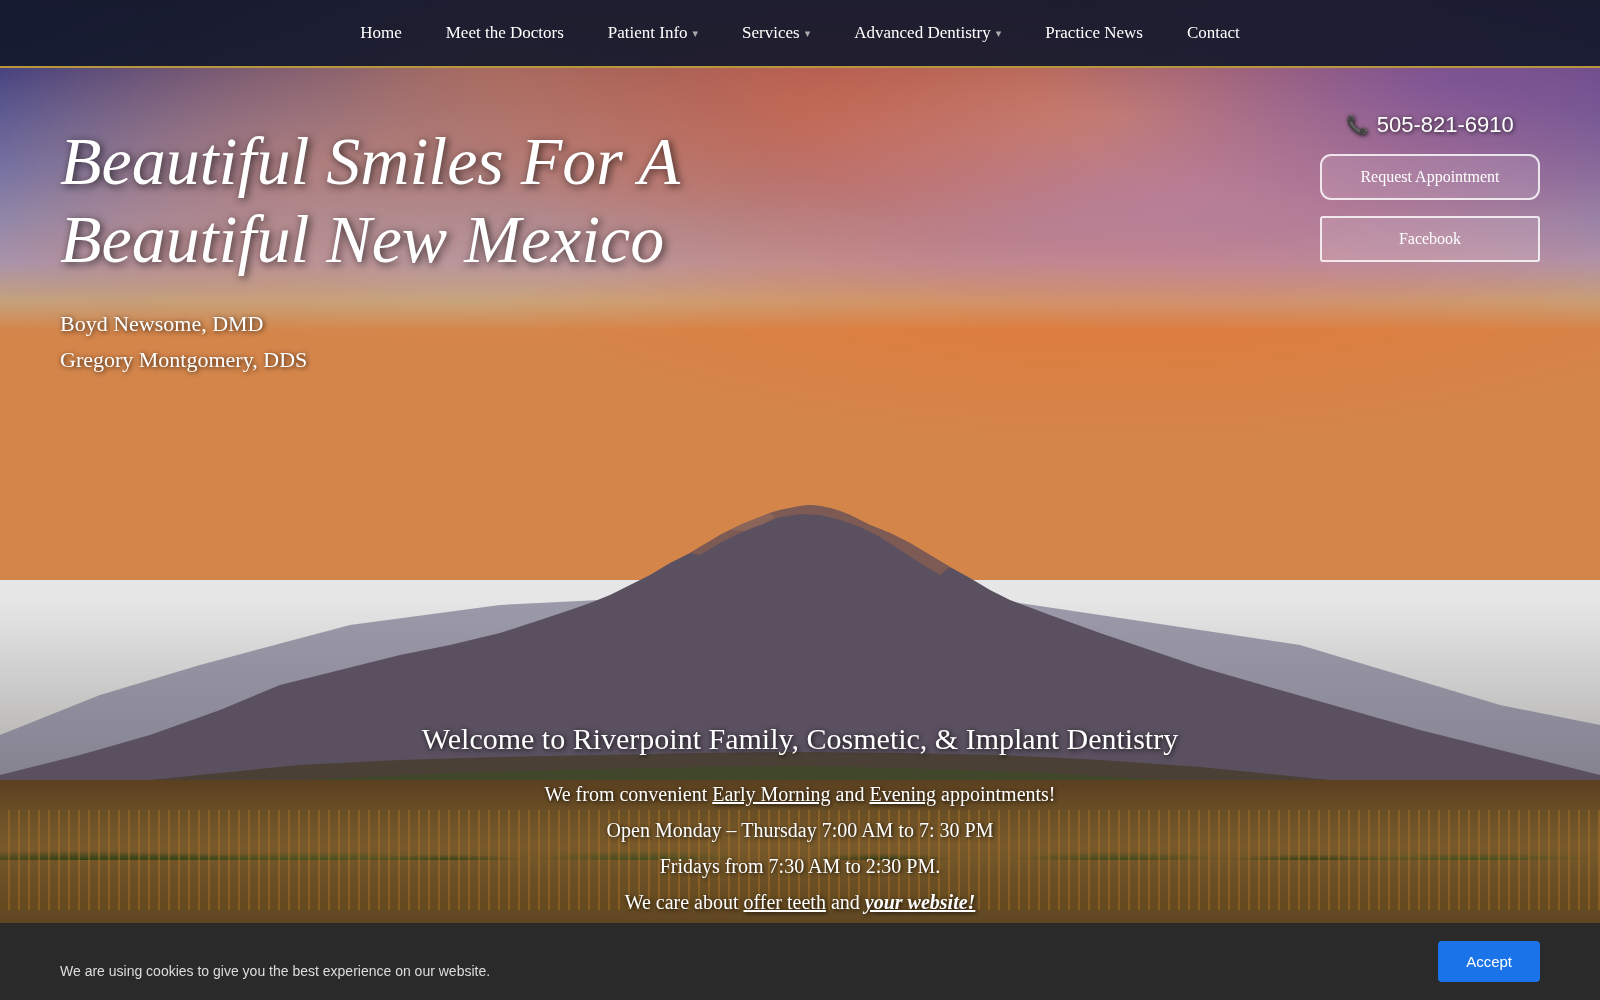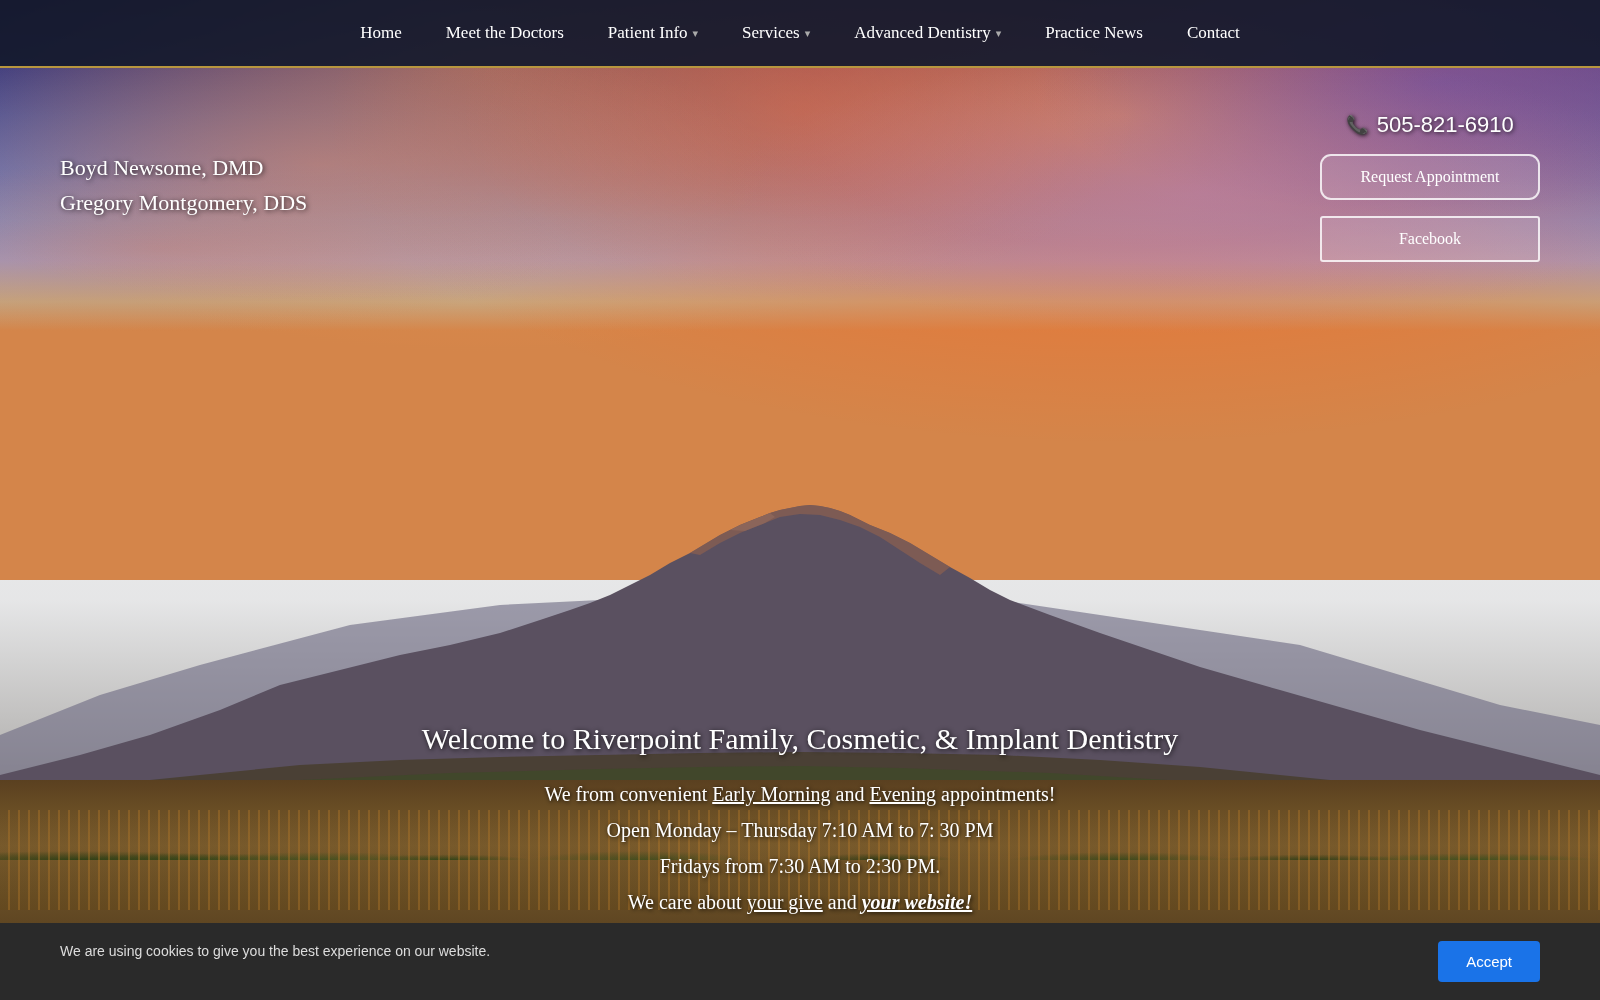--- a/index.html
+++ b/index.html
@@ -254,21 +254,21 @@
     .welcome-body .bold-italic { font-style: italic; font-weight: bold; }
 
     
     .cookie-banner {
       position: absolute;
       bottom: 0; left: 0; right: 0;
       background: #2a2a2a;
       color: #ddd;
       padding: 18px 60px;
       display: flex;
-      align-items: flex-start;
+      align-items: flex-end;
       justify-content: space-between;
       z-index: 200;
     }
     .cookie-text {
       font-size: 14px;
       font-family: Arial, sans-serif;
       line-height: 1.5;
       flex: 1;
     }
     .cookie-text a { color: #ddd; }
@@ -346,20 +346,21 @@
     </li>
     <li>
       <a href="#">Contact</a>
     </li>
   </ul>
 </nav>
 
 <div class="content">
 
   <div class="hero-text">
+    <div class="hero-tagline">Beautiful Smiles For A Beautiful New Mexico</div>
     <div class="hero-doctors">
       <div>Boyd Newsome, DMD</div>
       <div>Gregory Montgomery, DDS</div>
     </div>
   </div>
 
   <div class="right-panel">
     <div class="phone-number">
       <span class="phone-icon">📞</span>
       <span>505-821-6910</span>
@@ -367,24 +368,24 @@
     <button class="btn-appointment">Request Appointment</button>
     <button class="btn-facebook">Facebook</button>
   </div>
 
   <div class="welcome-section">
     <div class="welcome-title">Welcome to Riverpoint Family, Cosmetic, &amp; Implant Dentistry</div>
     <div class="welcome-body">
       <div>
         <span>We from convenient </span><span class="underline">Early Morning</span><span> and </span><span class="underline">Evening</span><span> appointments!</span>
       </div>
-      <div>Open Monday – Thursday 7:10 AM to 7: 30 PM</div>
+      <div>Open Monday – Thursday 7:00 AM to 7: 30 PM</div>
       <div>Fridays from 7:30 AM to 2:30 PM.</div>
       <div>
-        <span>We care about </span><span class="underline">your give</span><span> and </span><span class="underline bold-italic">your website!</span>
+        <span>We care about </span><span class="underline">offer teeth</span><span> and </span><span class="underline bold-italic">your website!</span>
       </div>
     </div>
   </div>
 
 </div>
 
 <div class="cookie-banner">
   <div class="cookie-text">
     <div>We are using cookies to give you the best experience on our website.</div>
   </div>

